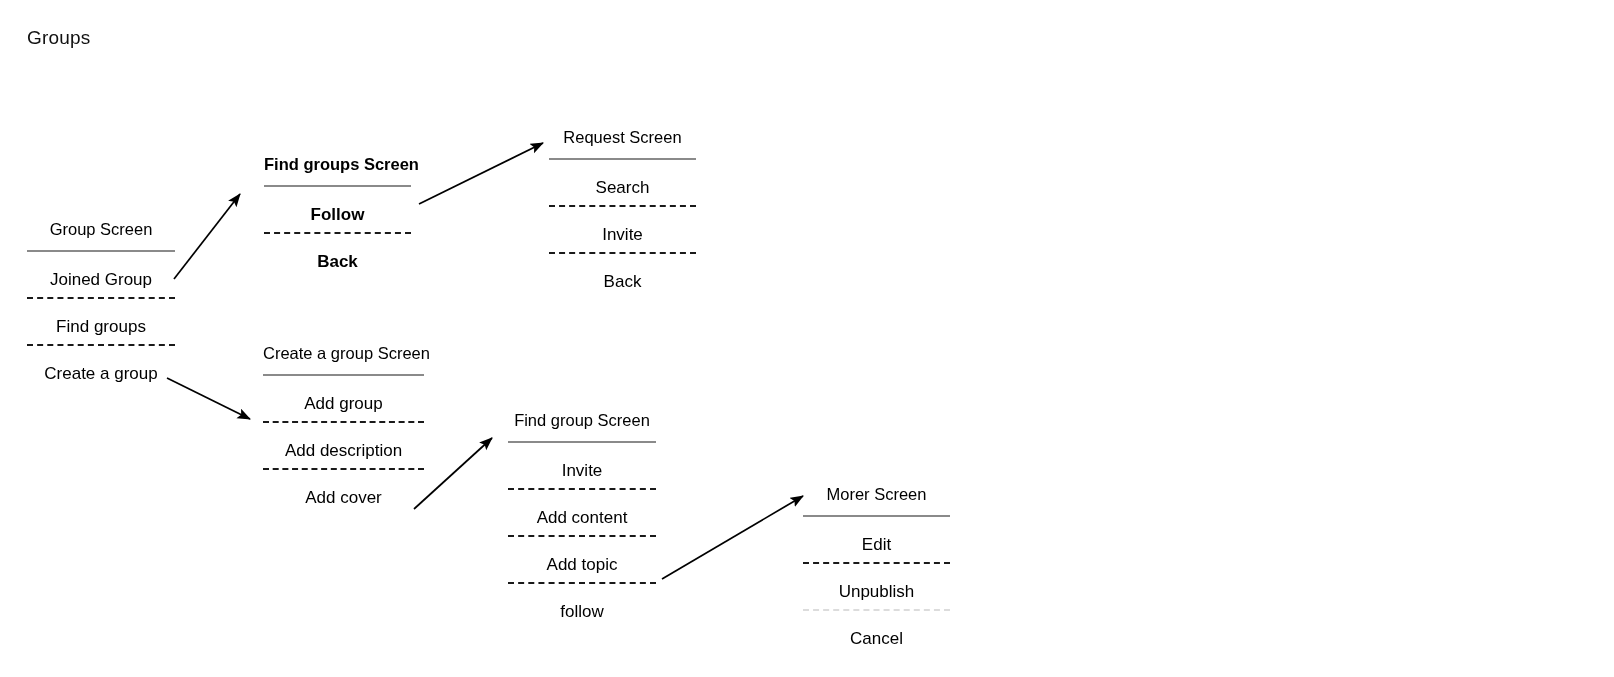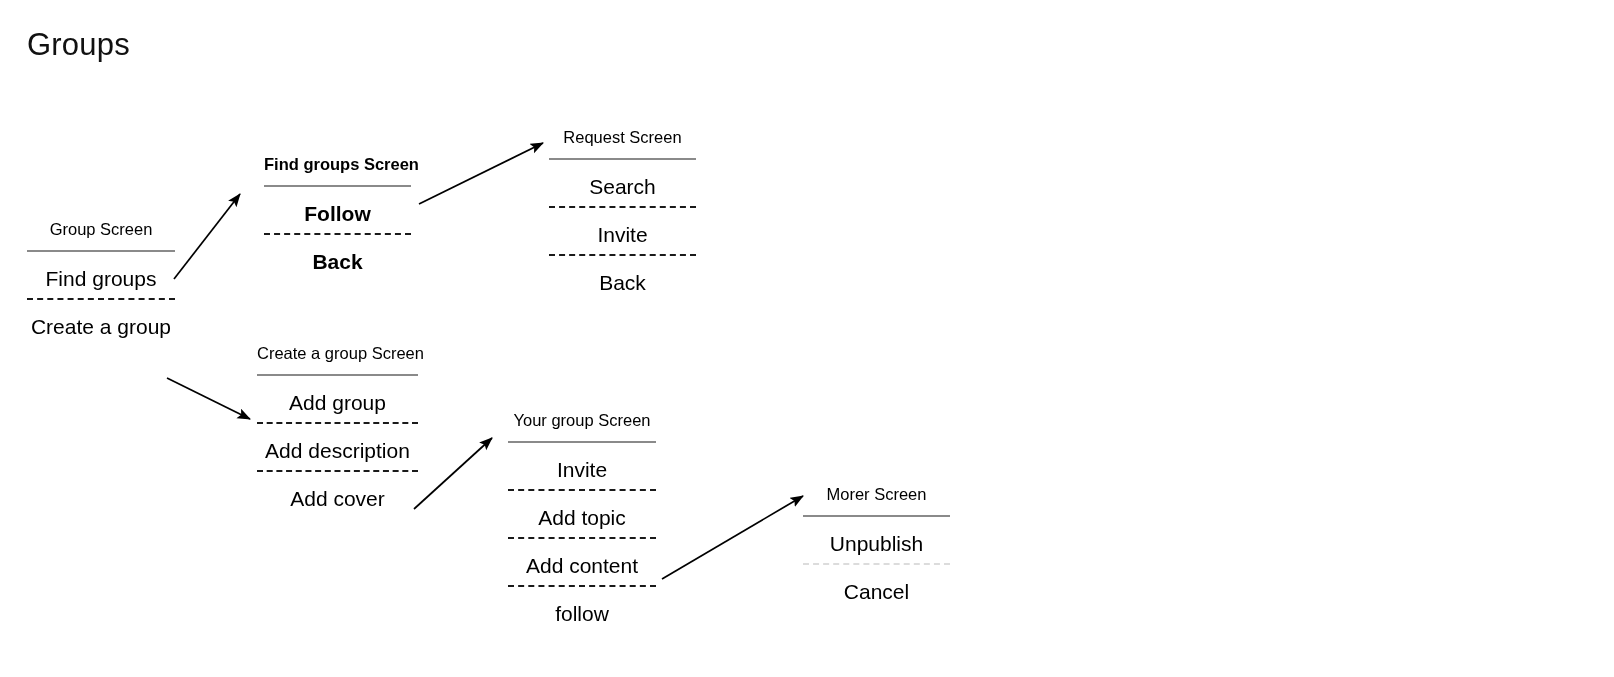--- a/index.html
+++ b/index.html
@@ -13,21 +13,21 @@
     position: relative;
     font-family: "Liberation Sans", sans-serif;
     color: #000000;
     overflow: hidden;
   }
 
   #page-title {
     position: absolute;
     left: 27px;
     top: 27px;
-    font-size: 31px;
+    font-size: 19px;
     font-weight: 400;
     letter-spacing: 0.2px;
     color: #111111;
     white-space: nowrap;
   }
 
   .screen-card {
     position: absolute;
     box-sizing: border-box;
   }
@@ -38,28 +38,27 @@
     white-space: nowrap;
     padding-bottom: 11px;
     border-bottom: 2px solid #8a8a8a;
   }
 
   .screen-rows {
     display: block;
   }
 
   .screen-row {
-    font-size: 21px;
+    font-size: 17px;
     text-align: center;
     white-space: nowrap;
-    padding-top: 4px;
+    padding-top: 19px;
     padding-bottom: 9px;
     border-bottom: 2px dashed #1a1a1a;
     line-height: 1.0;
-    margin-top: 12px;
   }
   .screen-row:last-child {
     border-bottom: none;
   }
   .screen-row.faint-divider {
     border-bottom-color: #dcdcdc;
   }
 
   #arrow-layer {
     position: absolute;
@@ -89,20 +88,21 @@
   <line x1="167" y1="378" x2="250" y2="419" stroke="#000000" stroke-width="1.7" marker-end="url(#arrowhead)"></line>
 
   <line x1="414" y1="509" x2="492" y2="438" stroke="#000000" stroke-width="1.7" marker-end="url(#arrowhead)"></line>
 
   <line x1="662" y1="579" x2="803" y2="496" stroke="#000000" stroke-width="1.7" marker-end="url(#arrowhead)"></line>
 </svg>
 
 <div class="screen-card" style="left:27px; top:220px; width:148px;">
   <div class="screen-header">Group Screen</div>
   <div class="screen-rows">
+    <div class="screen-row">Joined Group</div>
     <div class="screen-row">Find groups</div>
     <div class="screen-row">Create a group</div>
   </div>
 </div>
 
 <div class="screen-card" style="left:264px; top:155px; width:147px;font-weight:bold;">
   <div class="screen-header">Find groups Screen</div>
   <div class="screen-rows">
     <div class="screen-row">Follow</div>
     <div class="screen-row">Back</div>
@@ -111,38 +111,39 @@
 
 <div class="screen-card" style="left:549px; top:128px; width:147px;">
   <div class="screen-header">Request Screen</div>
   <div class="screen-rows">
     <div class="screen-row">Search</div>
     <div class="screen-row">Invite</div>
     <div class="screen-row">Back</div>
   </div>
 </div>
 
-<div class="screen-card" style="left:257px; top:344px; width:161px;">
+<div class="screen-card" style="left:263px; top:344px; width:161px;">
   <div class="screen-header">Create a group Screen</div>
   <div class="screen-rows">
     <div class="screen-row">Add group</div>
     <div class="screen-row">Add description</div>
     <div class="screen-row">Add cover</div>
   </div>
 </div>
 
 <div class="screen-card" style="left:508px; top:411px; width:148px;">
-  <div class="screen-header">Your group Screen</div>
+  <div class="screen-header">Find group Screen</div>
   <div class="screen-rows">
     <div class="screen-row">Invite</div>
+    <div class="screen-row">Add content</div>
     <div class="screen-row">Add topic</div>
-    <div class="screen-row">Add content</div>
     <div class="screen-row">follow</div>
   </div>
 </div>
 
 <div class="screen-card" style="left:803px; top:485px; width:147px;">
   <div class="screen-header">Morer Screen</div>
   <div class="screen-rows">
+    <div class="screen-row">Edit</div>
     <div class="screen-row faint-divider">Unpublish</div>
     <div class="screen-row">Cancel</div>
   </div>
 </div>
 
 </body></html>

